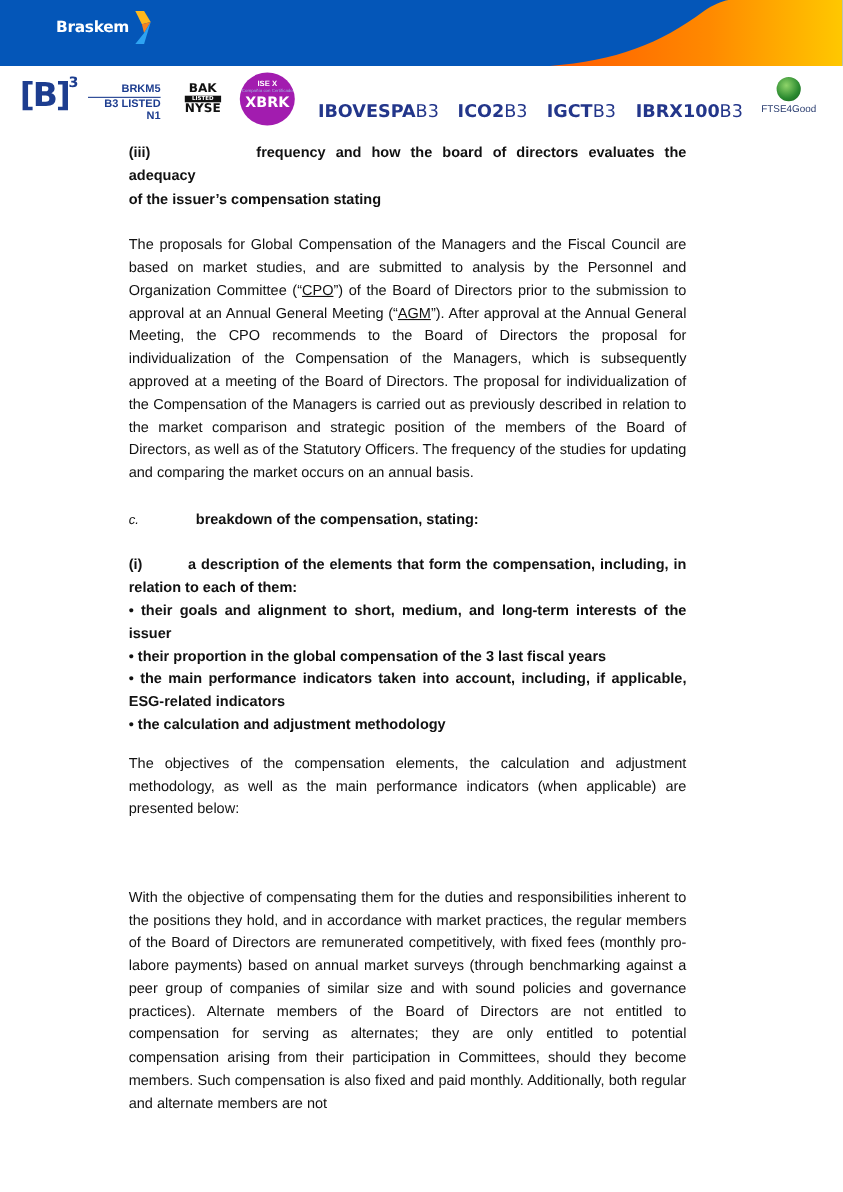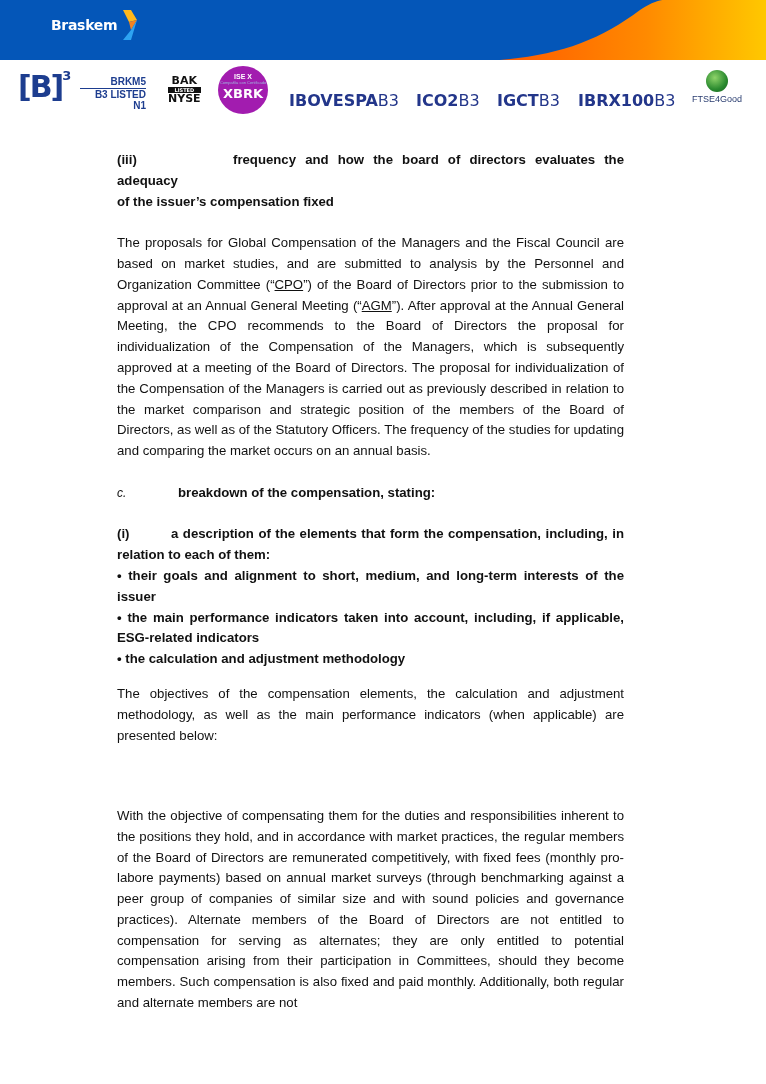--- a/index.html
+++ b/index.html
@@ -23,21 +23,21 @@
   .xbrk .top { font-size:7px; display:block; margin-top:7px; font-weight:bold; }
   .xbrk .mid { font-size:4px; display:block; color:#9fb7de; }
   .xbrk .main { font-size:13px; font-weight:bold; display:block; margin-top:1px; font-family:"DejaVu Sans", sans-serif; }
   .idx { top:29px; color:#23368a; font-size:16px; font-family:"DejaVu Sans", sans-serif; }
   .idx b { font-weight:bold; }
   .idx span.b3s { font-weight:normal; }
   .ftse { left:688px; top:8px; width:58px; text-align:center; }
   .ftse .globe { width:22px; height:22px; border-radius:50%; margin:0 auto; background:radial-gradient(circle at 40% 35%, #8fd46a, #2a8a2f 60%, #155e1d); }
   .ftse .lbl { font-size:9px; color:#2a3d70; margin-top:2px; }
 
-  .content { position:absolute; left:117px; top:129px; width:507px; font-family:"Liberation Sans", sans-serif; font-size:13.2px; line-height:20.8px; color:#111;margin-top:21px; }
+  .content { position:absolute; left:117px; top:129px; width:507px; font-family:"Liberation Sans", sans-serif; font-size:13.2px; line-height:20.8px; color:#111; }
   .content p { margin:0; text-align:justify; }
   .content .bold { font-weight:bold; }
   .gap { height:20.8px; }
   .tab1 { display:inline-block; width:116px; }
   .tab2 { display:inline-block; width:61px; }
   .tab3 { display:inline-block; width:54px; }
   .u { text-decoration:underline; }
   .it { font-style:italic; font-weight:normal; font-size:12px; }
   .bullet { font-weight:bold; }
 </style>
@@ -87,35 +87,36 @@
   <div class="logo idx" style="left:578px;"><b>IBRX100</b><span class="b3s">B3</span></div>
   <div class="logo ftse">
     <div class="globe"></div>
     <div class="lbl">FTSE4Good</div>
   </div>
 </div>
 
 <div class="content">
   <p class="bold">
     <span class="tab1">(iii)</span><span>frequency and how the board of directors evaluates the adequacy</span><br>
-    <span>of the issuer’s compensation fixed</span>
+    <span>of the issuer’s compensation stating</span>
   </p>
   <div class="gap"></div>
   <p>
     <span>The proposals for Global Compensation of the Managers and the Fiscal Council are based on market studies, and are submitted to analysis by the Personnel and Organization Committee (“</span><span class="u">CPO</span><span>”) of the Board of Directors prior to the submission to approval at an Annual General Meeting (“</span><span class="u">AGM</span><span>”). After approval at the Annual General Meeting, the CPO recommends to the Board of Directors the proposal for individualization of the Compensation of the Managers, which is subsequently approved at a meeting of the Board of Directors. The proposal for individualization of the Compensation of the Managers is carried out as previously described in relation to the market comparison and strategic position of the members of the Board of Directors, as well as of the Statutory Officers. The frequency of the studies for updating and comparing the market occurs on an annual basis.</span>
   </p>
   <div class="gap"></div>
   <p class="bold">
     <span class="tab2 it">c.</span><span>breakdown of the compensation, stating:</span>
   </p>
   <div class="gap"></div>
   <p class="bold">
     <span class="tab3">(i)</span><span>a description of the elements that form the compensation, including, in relation to each of them:</span>
   </p>
   <p class="bold"><span class="bullet">• </span><span>their goals and alignment to short, medium, and long-term interests of the issuer</span></p>
+  <p class="bold"><span class="bullet">• </span><span>their proportion in the global compensation of the 3 last fiscal years</span></p>
   <p class="bold"><span class="bullet">• </span><span>the main performance indicators taken into account, including, if applicable, ESG-related indicators</span></p>
   <p class="bold"><span class="bullet">• </span><span>the calculation and adjustment methodology</span></p>
   <div style="height:14px"></div>
   <p>The objectives of the compensation elements, the calculation and adjustment methodology, as well as the main performance indicators (when applicable) are presented below:</p>
   <div class="gap"></div>
   <div style="height:12px"></div>
   <div class="gap"></div>
   <div style="height:6px"></div>
   <p>With the objective of compensating them for the duties and responsibilities inherent to the positions they hold, and in accordance with market practices, the regular members of the Board of Directors are remunerated competitively, with fixed fees (monthly pro-labore payments) based on annual market surveys (through benchmarking against a peer group of companies of similar size and with sound policies and governance practices). Alternate members of the Board of Directors are not entitled to compensation for serving as alternates; they are only entitled to potential compensation arising from their participation in Committees, should they become members. Such compensation is also fixed and paid monthly. Additionally, both regular and alternate members are not</p>
 </div>

